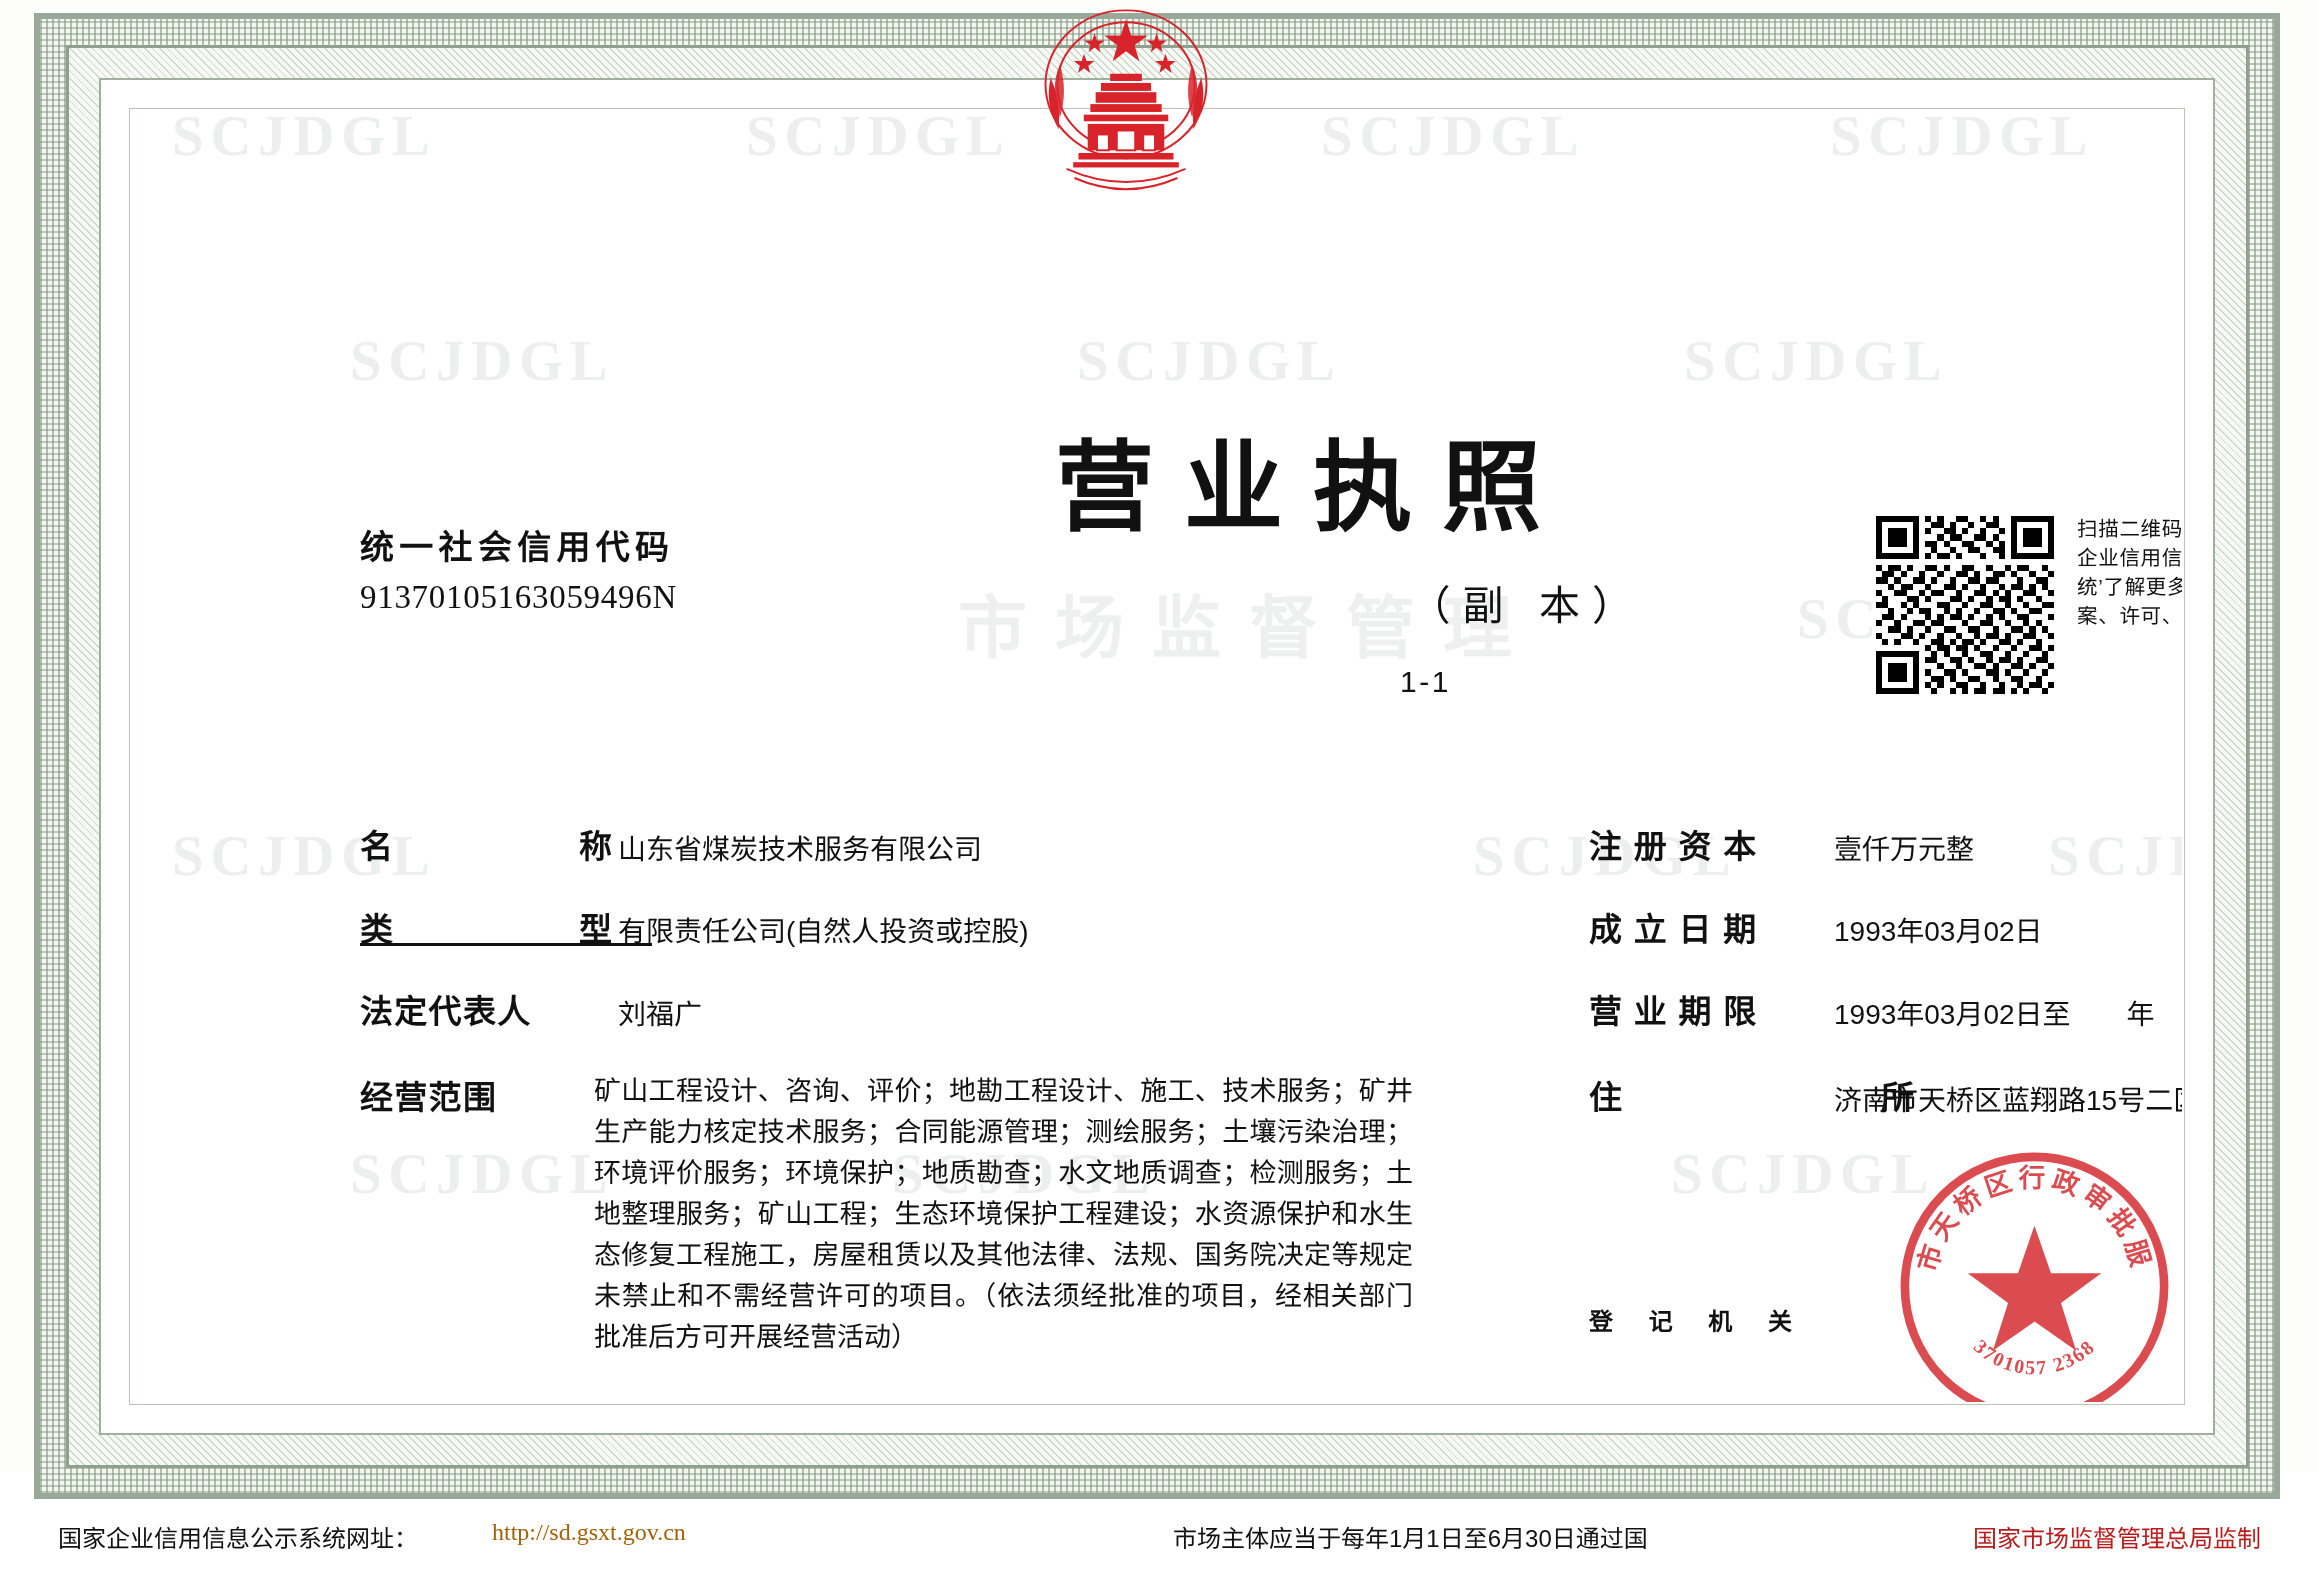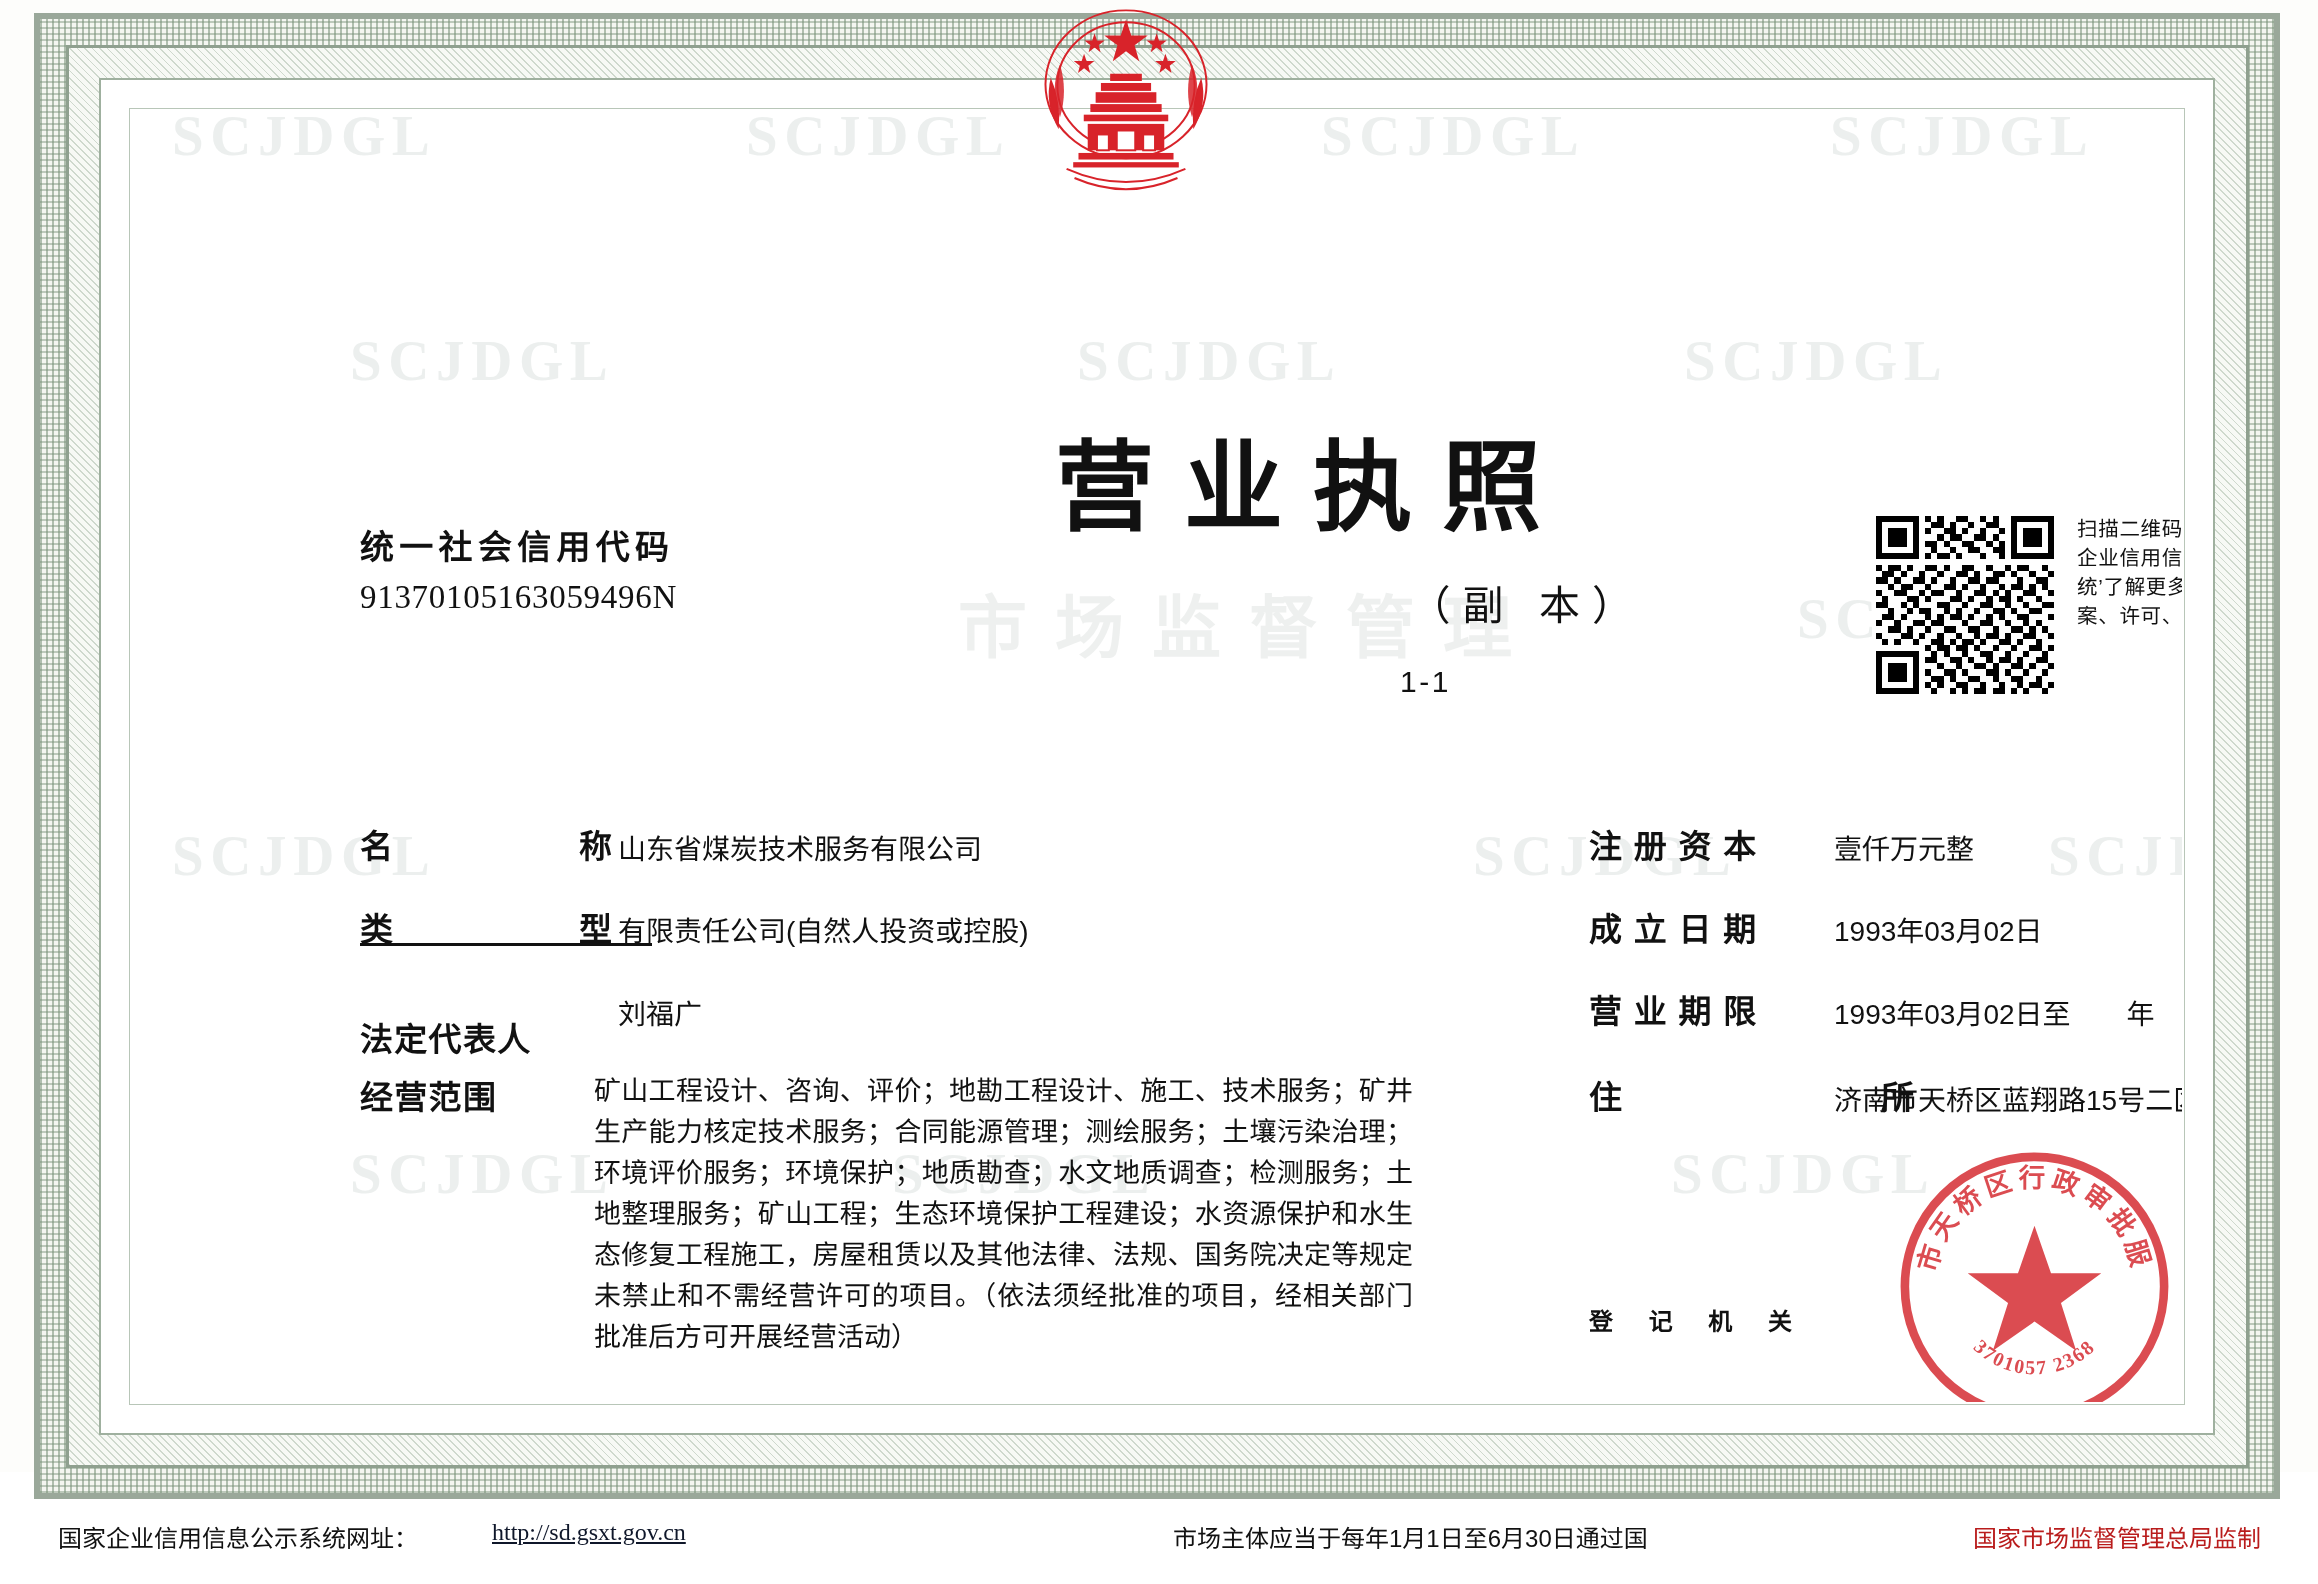--- a/index.html
+++ b/index.html
@@ -234,22 +234,21 @@
     position: absolute;
     left: 58px; top: 0;
     font-size: 24px;
     color: #111;
   }
   .footer-url {
     position: absolute;
     left: 492px; top: 0;
     font-size: 24px;
     font-family: "Liberation Serif", serif;
-    color: #0f172a;
-    text-decoration: underline;
+    color: #a16207;
   }
   .footer-center {
     position: absolute;
     left: 1173px; top: 0;
     font-size: 24px;
     color: #111;
   }
   .footer-right {
     position: absolute;
     right: 58px; top: 0;
@@ -535,21 +534,21 @@
       </svg>
     </div>
     <div class="qr-note">扫描二维码登录‘国家企业信用信息公示系统’了解更多登记、备案、许可、监管信息</div>
 
     <div class="field-label label-2" style="left:228px; top:710px;">名　　称</div>
     <div class="field-value" style="left:462px; top:717px;">山东省煤炭技术服务有限公司</div>
 
     <div class="field-label label-2" style="left:228px; top:793px;text-decoration:underline;">类　　型</div>
     <div class="field-value" style="left:462px; top:799px;">有限责任公司(自然人投资或控股)</div>
 
-    <div class="field-label label-4" style="left:228px; top:875px;margin-top:28px;">法定代表人</div>
+    <div class="field-label label-4" style="left:228px; top:875px;">法定代表人</div>
     <div class="field-value" style="left:462px; top:882px;">刘福广</div>
 
     <div class="field-label label-4" style="left:228px; top:961px;">经营范围</div>
     <div class="scope-value">矿山工程设计、咨询、评价；地勘工程设计、施工、技术服务；矿井生产能力核定技术服务；合同能源管理；测绘服务；土壤污染治理；环境评价服务；环境保护；地质勘查；水文地质调查；检测服务；土地整理服务；矿山工程；生态环境保护工程建设；水资源保护和水生态修复工程施工，房屋租赁以及其他法律、法规、国务院决定等规定未禁止和不需经营许可的项目。（依法须经批准的项目，经相关部门批准后方可开展经营活动）</div>
 
     <div class="field-label label-4" style="left:1457px; top:710px;">注 册 资 本</div>
     <div class="field-value" style="left:1678px; top:717px;">壹仟万元整</div>
 
     <div class="field-label label-4" style="left:1457px; top:793px;">成 立 日 期</div>
     <div class="field-value" style="left:1678px; top:799px;">1993年03月02日</div>

